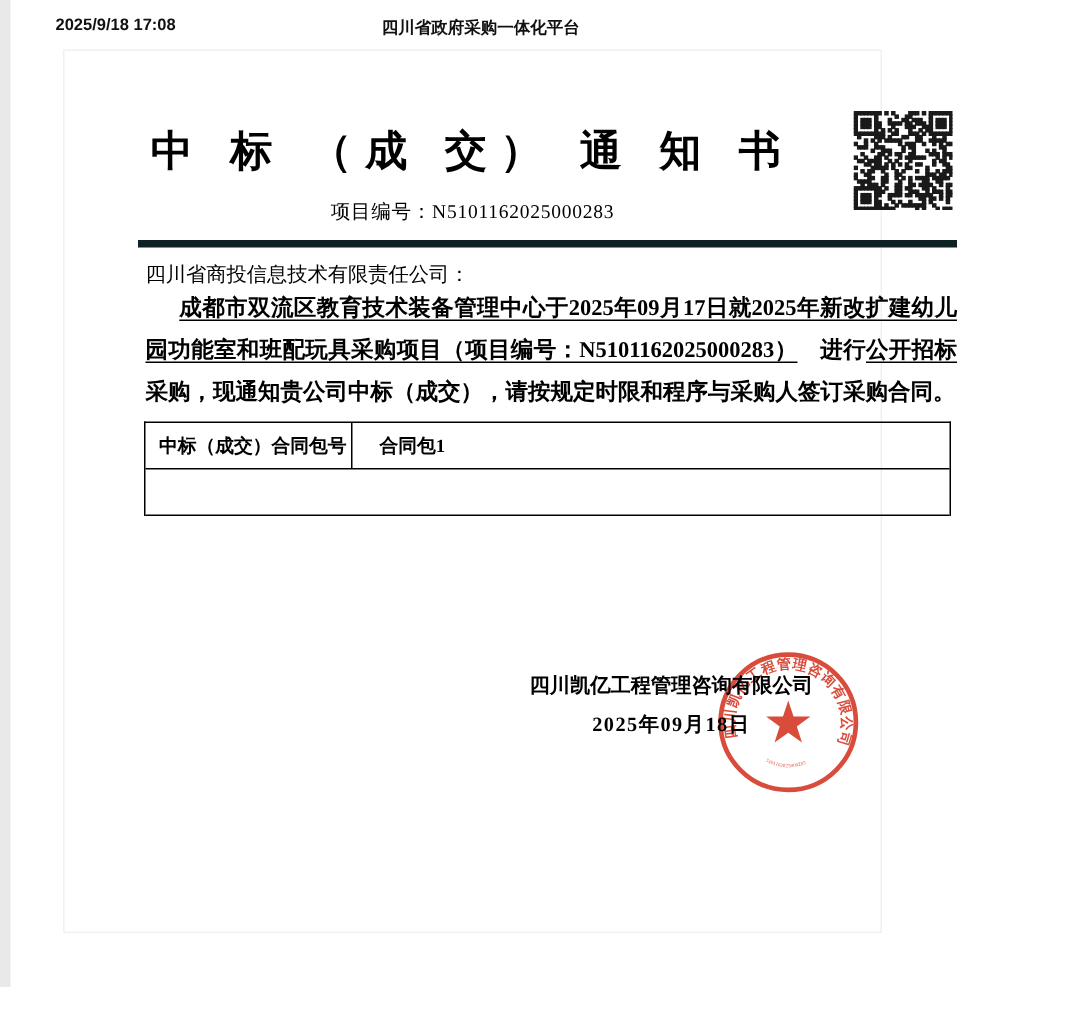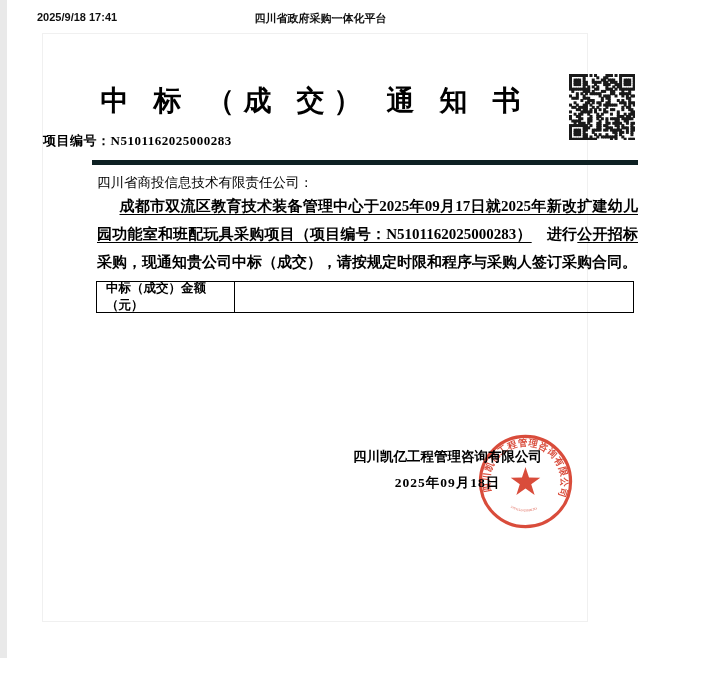--- a/index.html
+++ b/index.html
@@ -35,21 +35,22 @@
   }
   .doc-title {
     position: absolute; left: 0; top: 48px; width: 100%;
     text-align: center;
     font-size: 28px; font-weight: 700;
     letter-spacing: 9px;
     white-space: nowrap;
   }
   .project-no {
     position: absolute; left: 0; top: 98px; width: 100%;
-    font-size: 13px; font-weight: 700;
+    text-align: center;
+    font-size: 13px; font-weight: 400;
     letter-spacing: 0.5px;
   }
   .qr-box {
     position: absolute; left: 526px; top: 40px;
     width: 66px; height: 66px;
   }
   .thick-rule {
     position: absolute; left: 49px; top: 126px;
     width: 546px; height: 5px;
     background: #0e2123;
@@ -98,21 +99,21 @@
     mix-blend-mode: multiply;
     opacity: 0.92;
     pointer-events: none;
   }
 </style>
 </head>
 <body>
 
 <div class="left-strip"></div>
 
-<div class="print-header-date">2025/9/18 17:41</div>
+<div class="print-header-date">2025/9/18 17:08</div>
 <div class="print-header-title">四川省政府采购一体化平台</div>
 
 <div class="page">
 
   <div class="doc-title">中 标 （成 交） 通 知 书</div>
 
   <div class="qr-box">
     <svg id="qr-svg" width="66" height="66" viewBox="0 0 66 66">
         <rect x="0.00" y="0.00" width="3" height="3" fill="#1a1a1a"></rect>
         <rect x="2.28" y="0.00" width="3" height="3" fill="#1a1a1a"></rect>
@@ -533,21 +534,24 @@
   <div class="project-no">项目编号：N5101162025000283</div>
 
   <div class="thick-rule"></div>
 
   <div class="addressee">四川省商投信息技术有限责任公司：</div>
 
   <div class="para"><span class="u">成都市双流区教育技术装备管理中心于2025年09月17日就2025年新改扩建幼儿园功能室和班配玩具采购项目（项目编号：N5101162025000283）</span><span>　进行</span><span class="u">公开招标</span><span>采购，现通知贵公司中标（成交），请按规定时限和程序与采购人签订采购合同。</span></div>
 
   <div class="tbl">
       <div class="tbl-row">
-        <div class="tbl-label">中标（成交）金额（元）</div>
+        <div class="tbl-label">中标（成交）合同包号</div>
+        <div class="tbl-value">合同包1</div>
+      </div>
+      <div class="tbl-row">
       </div>
     </div>
 
   <div class="sig">
     <div class="sig-company">四川凯亿工程管理咨询有限公司</div>
     <div class="sig-date">2025年09月18日</div>
   </div>
 
   <svg class="stamp" viewBox="0 0 100 100">
     <defs>

